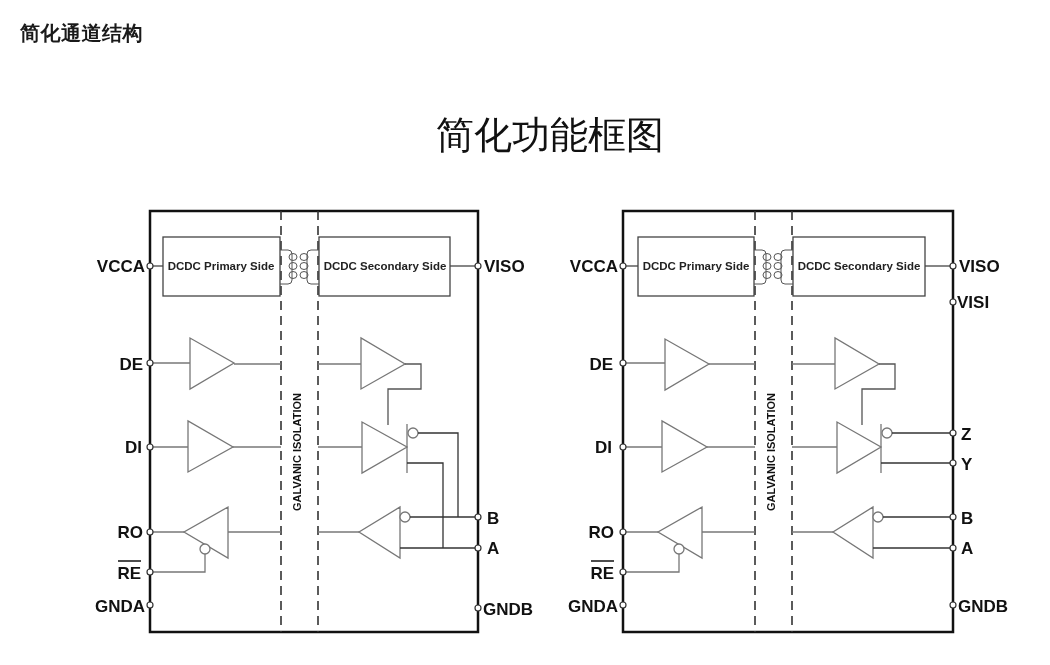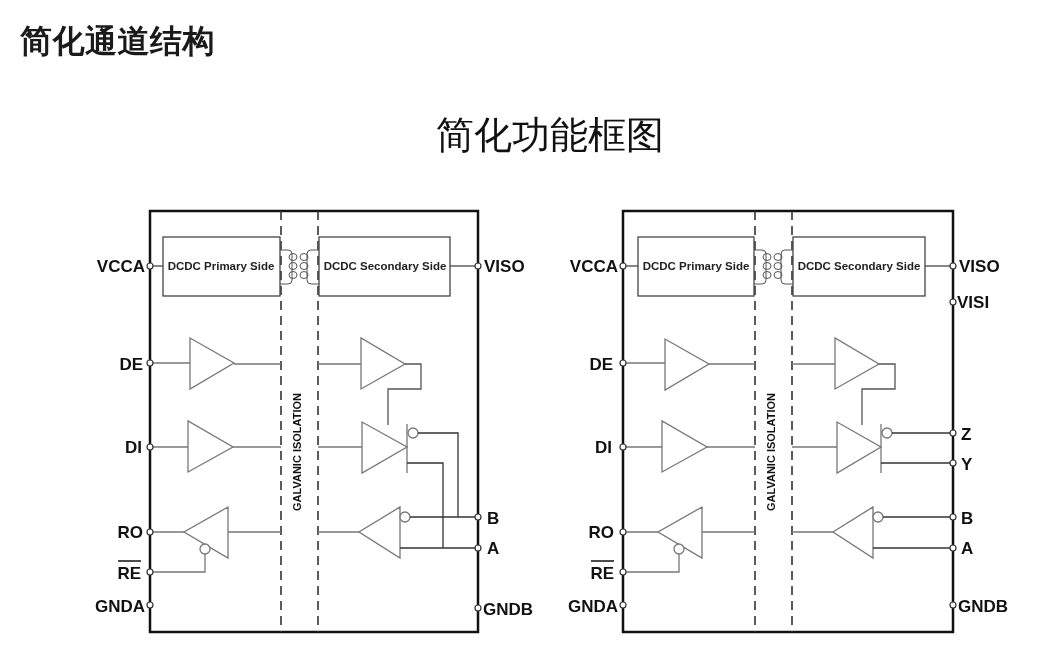--- a/index.html
+++ b/index.html
@@ -1,17 +1,17 @@
 <!DOCTYPE html>
 <html><head>
 <meta charset="utf-8">
 <style>
   html,body{margin:0;padding:0;background:#fff;}
   body{width:1050px;height:665px;position:relative;overflow:hidden;font-family:"DejaVu Sans","Liberation Sans",sans-serif;}
-  .section-title{position:absolute;left:20px;top:20px;font-size:32px;font-weight:bold;color:#1a1a1a;letter-spacing:0.5px;}
+  .section-title{position:absolute;left:20px;top:20px;font-size:20px;font-weight:bold;color:#1a1a1a;letter-spacing:0.5px;}
   .fig-title{position:absolute;left:0;width:1100px;top:110px;text-align:center;font-size:38px;color:#111;font-family:"DejaVu Serif","Liberation Serif",serif;}
   svg{position:absolute;left:0;top:0;}
   .pin{font-family:"Liberation Sans","DejaVu Sans",sans-serif;font-weight:bold;font-size:17px;fill:#111;}
   .boxlbl{font-family:"Liberation Sans","DejaVu Sans",sans-serif;font-size:11.5px;font-weight:bold;fill:#222;}
   .iso{font-family:"Liberation Sans","DejaVu Sans",sans-serif;font-size:11px;font-weight:bold;fill:#111;}
 </style>
 </head>
 <body>
 
 <div class="section-title">简化通道结构</div>

